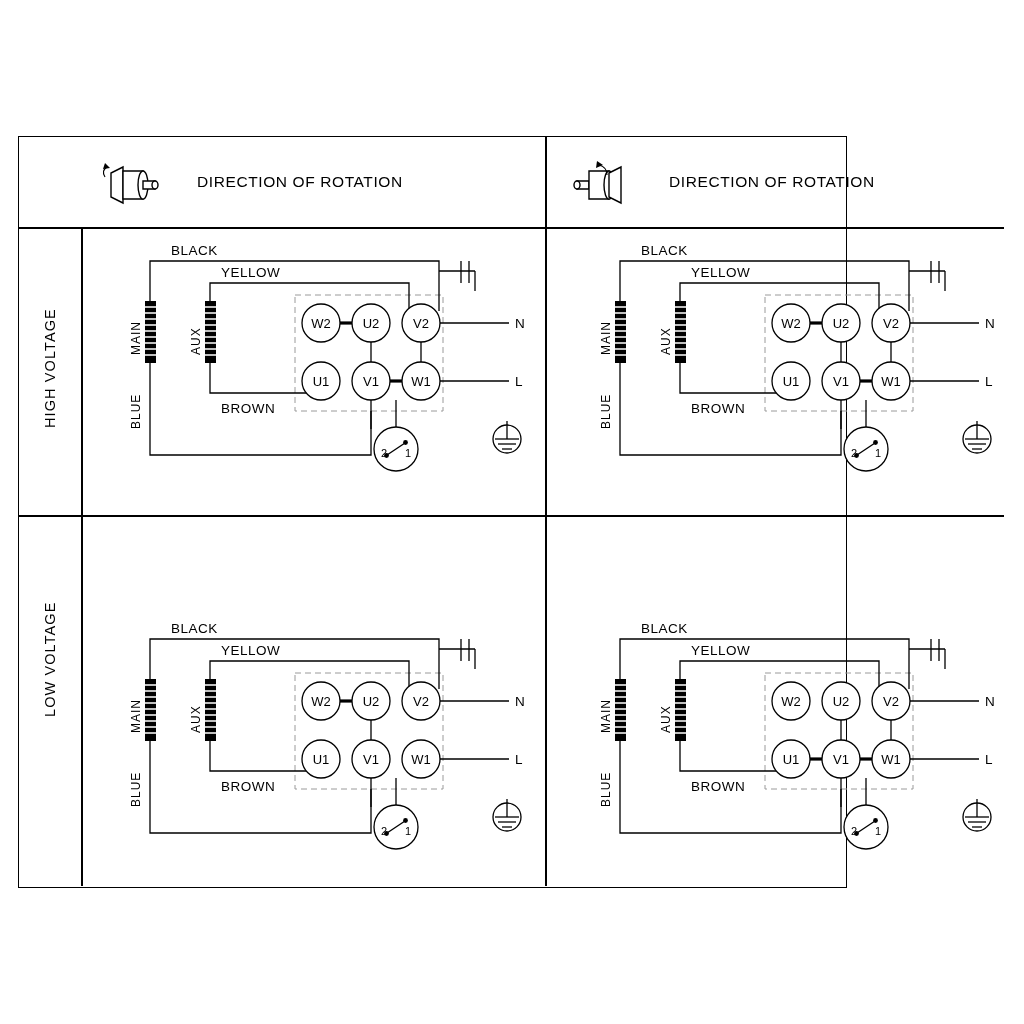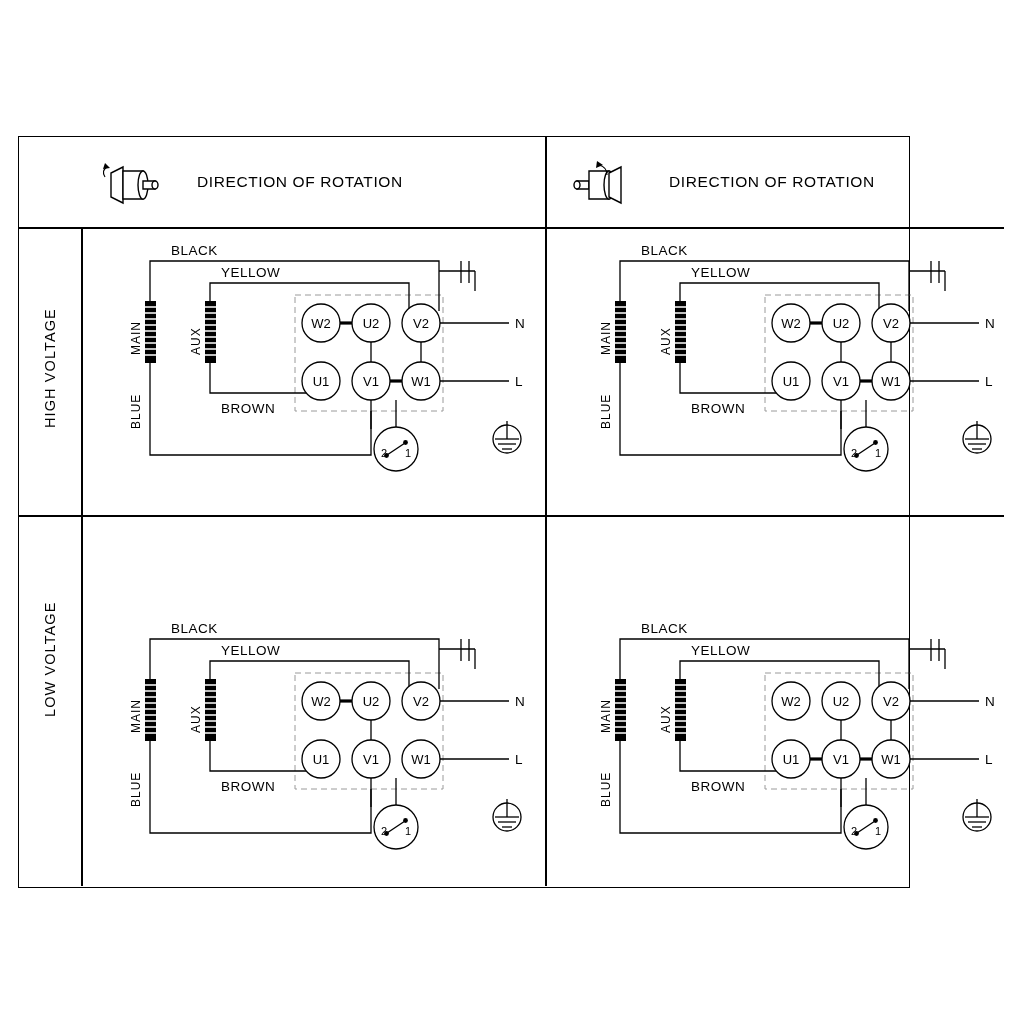--- a/index.html
+++ b/index.html
@@ -13,21 +13,21 @@
     font-family: "Liberation Sans", sans-serif;
     color: #000000;
     position: relative;
     overflow: hidden;
   }
 
   #sheet {
     position: absolute;
     left: 18px;
     top: 136px;
-    width: 892px;
+    width: 829px;
     height: 752px;
     border: 1.5px solid #000;
     box-sizing: border-box;
   }
 
   
   .hline, .vline {
     position: absolute;
     background: #000;
   }

